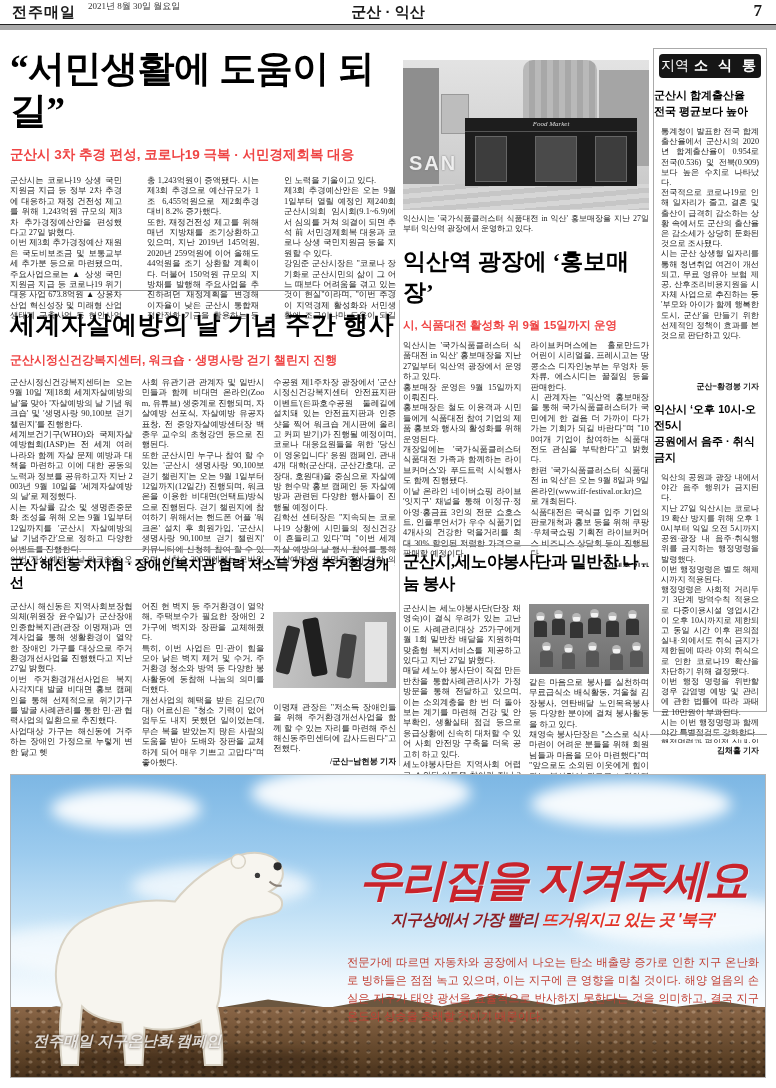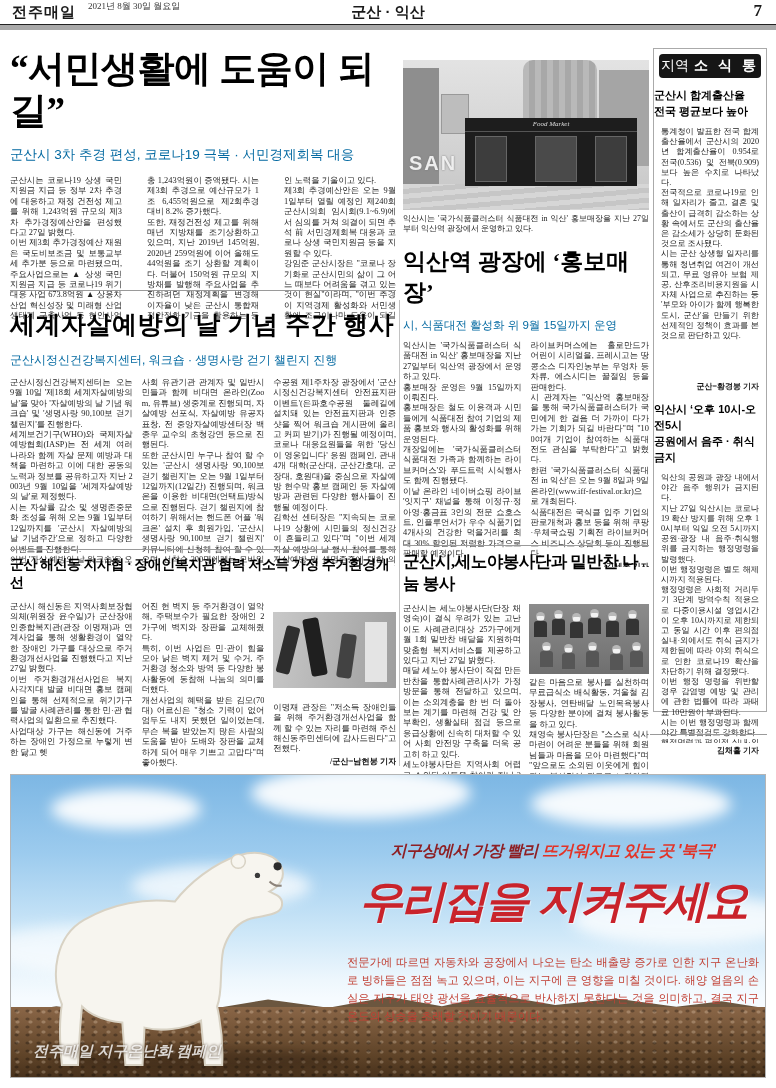--- a/index.html
+++ b/index.html
@@ -11,21 +11,21 @@
             font-weight:900;font-size:15px;letter-spacing:1px;}
   .mh-date{position:absolute;left:88px;top:0;font-size:9px;color:#333;}
   .mh-section{position:absolute;left:0;width:776px;text-align:center;top:3px;
               font-family:"Liberation Sans",sans-serif;font-weight:900;font-size:15px;}
   .mh-page{position:absolute;right:14px;top:1px;font-size:17px;font-weight:bold;}
   #mh-rule{position:absolute;left:0;top:24px;width:776px;height:5px;background:#a9a9a9;border-top:1px solid #222;}
   
   .col{text-align:justify;overflow:hidden;white-space:pre-line;word-break:break-all;
        font-size:8.4px;line-height:10.4px;color:#222;}
   .byline{display:block;text-align:right;font-weight:bold;font-size:8.2px;margin-top:2px;color:#111;}
-  .subhead{font-family:"Liberation Sans",sans-serif;font-weight:normal;color:#0369a1;}
+  .subhead{font-family:"Liberation Sans",sans-serif;font-weight:bold;color:#ef4444;}
   .hl{font-weight:900;color:#000;letter-spacing:-0.5px;}
   .hrule{position:absolute;height:1px;background:#9a9a9a;}
   .vrule{position:absolute;width:1px;background:#c2c2c2;}
   
   #lead{position:absolute;left:10px;top:48px;width:386px;}
   #lead .hl{font-size:37px;line-height:42px;}
   #lead .subhead{font-size:13.5px;margin-top:14px;}
   #lead-body{display:flex;gap:25px;margin-top:12px;height:146px;}
   #lead-body .col{width:123px;}
   
@@ -102,21 +102,21 @@
                        linear-gradient(180deg,#8a6647,#5d4227 70%,#46301b);
       background-size:11px 8px,13px 10px,100% 100%;}
   #ad-text{position:absolute;left:336px;top:66px;width:412px;text-align:center;font-style:italic;}
   #ad-tagline{font-family:"Liberation Sans",sans-serif;font-weight:900;font-size:16px;letter-spacing:-0.5px;}
   #ad-tagline .t1{color:#8e1f24;}
   #ad-tagline .t2{color:#e33226;}
   #ad-headline{font-family:"Liberation Sans",sans-serif;font-weight:900;font-size:44px;
                color:#c9232b;letter-spacing:-2px;margin-top:10px;text-shadow:1px 1px 0 rgba(255,255,255,0.55);}
   #ad-body{margin-top:22px;font-style:normal;font-family:"Liberation Sans",sans-serif;
            font-size:11.3px;line-height:18px;color:#c14034;text-align:justify;word-break:break-all;}
-  #ad-watermark{position:absolute;left:22px;bottom:16px;font-family:"Liberation Sans",sans-serif;
+  #ad-watermark{position:absolute;left:22px;bottom:26px;font-family:"Liberation Sans",sans-serif;
            font-weight:bold;font-style:italic;font-size:15px;color:rgba(255,255,255,0.8);
            text-shadow:0 0 3px rgba(60,40,20,0.9);margin-top:44px;}
   #bear{position:absolute;left:12px;bottom:2px;}
   #bear-shadow{position:absolute;left:40px;bottom:6px;width:300px;height:22px;border-radius:50%;
            background:rgba(40,26,14,0.35);filter:blur(5px);}
 </style>
 </head>
 <body>
 
 <div id="page">
@@ -314,23 +314,23 @@
     <div id="ad-ground"></div>
     <div id="bear-shadow"></div>
     <svg id="bear" width="360" height="252" viewBox="0 0 340 250">
       <path d="M30 180 C18 150 24 112 52 96 C80 80 112 74 142 78 C156 60 180 40 206 32 C226 26 243 32 248 44 C252 54 246 63 236 68 L244 72 C250 76 250 84 244 88 C236 93 224 92 214 96 C202 101 194 112 190 126 C186 148 190 166 184 182 C188 200 190 220 189 240 L172 240 L168 196 C150 205 128 207 112 203 L110 240 L93 240 L90 198 C72 196 58 190 50 182 C48 200 47 220 46 240 L30 240 C28 220 27 198 30 180 Z" fill="#f7f5ef" stroke="#d8d2c4" stroke-width="2"></path>
       <circle cx="205" cy="38" r="7" fill="#f7f5ef" stroke="#d8d2c4" stroke-width="1.5"></circle>
       <circle cx="224" cy="52" r="2.6" fill="#3a3a3a"></circle>
       <circle cx="244" cy="43" r="4" fill="#2c2c2c"></circle>
       <path d="M236 58 C240 62 244 63 248 62" stroke="#8c837a" stroke-width="2" fill="none"></path>
     </svg>
     <div id="ad-text">
+      <div id="ad-headline">우리집을 지켜주세요</div>
       <div id="ad-tagline">
         <span class="t1">지구상에서 가장 빨리</span>
         <span class="t2">뜨거워지고 있는 곳 '북극'</span>
       </div>
-      <div id="ad-headline">우리집을 지켜주세요</div>
       <div id="ad-body">전문가에 따르면 자동차와 공장에서 나오는 탄소 배출량 증가로 인한 지구 온난화로 빙하들은 점점 녹고 있으며, 이는 지구에 큰 영향을 미칠 것이다. 해양 얼음의 손실은 지구가 태양 광선을 효율적으로 반사하지 못한다는 것을 의미하고, 결국 지구 온도의 상승을 초래할 것이기 때문이다.</div>
     </div>
     <div id="ad-watermark">전주매일 지구온난화 캠페인</div>
   </div>
 
 </div>
 
 </body></html>

